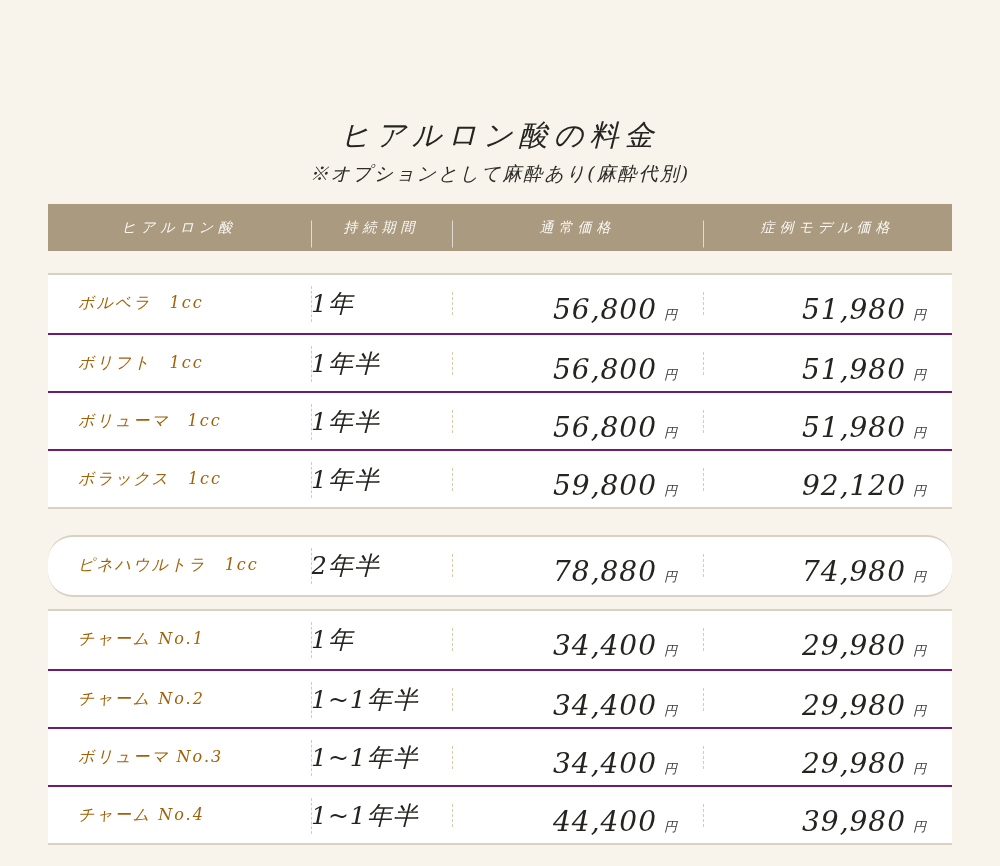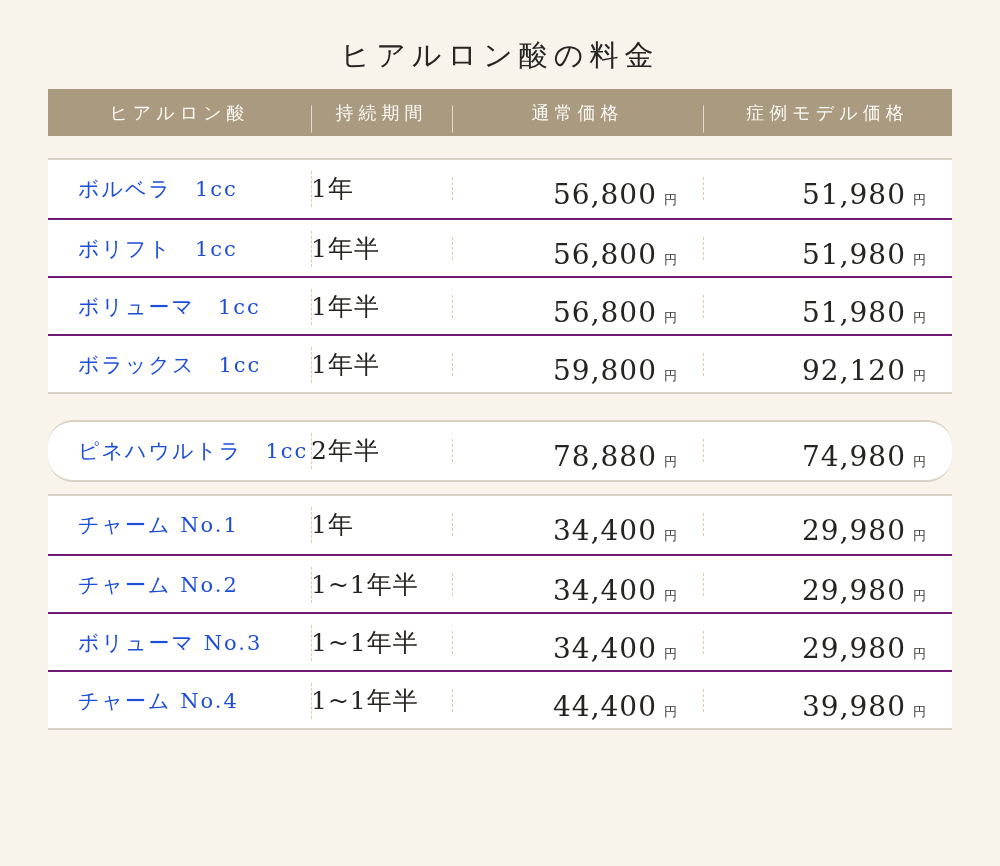--- a/index.html
+++ b/index.html
@@ -6,21 +6,22 @@
   html, body { background: #f8f4ec; }
   body {
     font-family: "DejaVu Serif", "Liberation Serif", serif;
     -webkit-font-smoothing: antialiased;
   }
   .page {
     width: 1000px;
     height: 866px;
     background: #f8f4ec;
     overflow: hidden;
-    padding-top: 40px;
+    padding-top: 120px;
+    font-style: italic;
   }
   .page-title {
     text-align: center;
     font-size: 29px;
     font-weight: normal;
     letter-spacing: 6px;
     color: #262522;
     line-height: 1.1;
   }
   .page-note {
@@ -39,21 +40,21 @@
     grid-template-columns: 263px 141px 251px 249px;
     align-items: center;
   }
   .thead {
     background: #a99a80;
     height: 47px;
   }
   .th {
     text-align: center;
     color: #fbf9f4;
-    font-size: 18px;
+    font-size: 14px;
     letter-spacing: 5px;
     position: relative;
     line-height: 47px;
     height: 60px;
   }
   .th + .th::before {
     content: "";
     position: absolute;
     left: 0;
     top: 50%;
@@ -67,23 +68,23 @@
     border-top: 2px solid #d9d1c2;
     border-bottom: 2px solid #d9d1c2;
   }
   .group-1 { margin-top: 22px; }
   .group-2 { margin-top: 26px; border-radius: 25px; }
   .group-3 { margin-top: 12px; }
   .row { height: 58px; }
   .row + .row { border-top: 2px solid #701a75; }
   .cell-name {
     padding-left: 30px;
-    font-size: 21px;
+    font-size: 16px;
     letter-spacing: 2px;
-    color: #1d4ed8;
+    color: #a16207;
   }
   .cell-duration {
     text-align: left;
     font-size: 25px;
     letter-spacing: 1px;
     color: #262420;
     position: relative;
     height: 58px;
     line-height: 58px;
   }
@@ -113,20 +114,21 @@
     margin-left: 7px;
     color: #3b3936;
   }
 </style>
 </head>
 <body>
 
 <div class="page">
 
   <h1 class="page-title">ヒアルロン酸の料金</h1>
+  <div class="page-note">※オプションとして麻酔あり(麻酔代別)</div>
 
   <div class="price-table">
 
     <div class="grid-row thead">
       <div class="th">ヒアルロン酸</div>
       <div class="th">持続期間</div>
       <div class="th">通常価格</div>
       <div class="th">症例モデル価格</div>
     </div>
 

